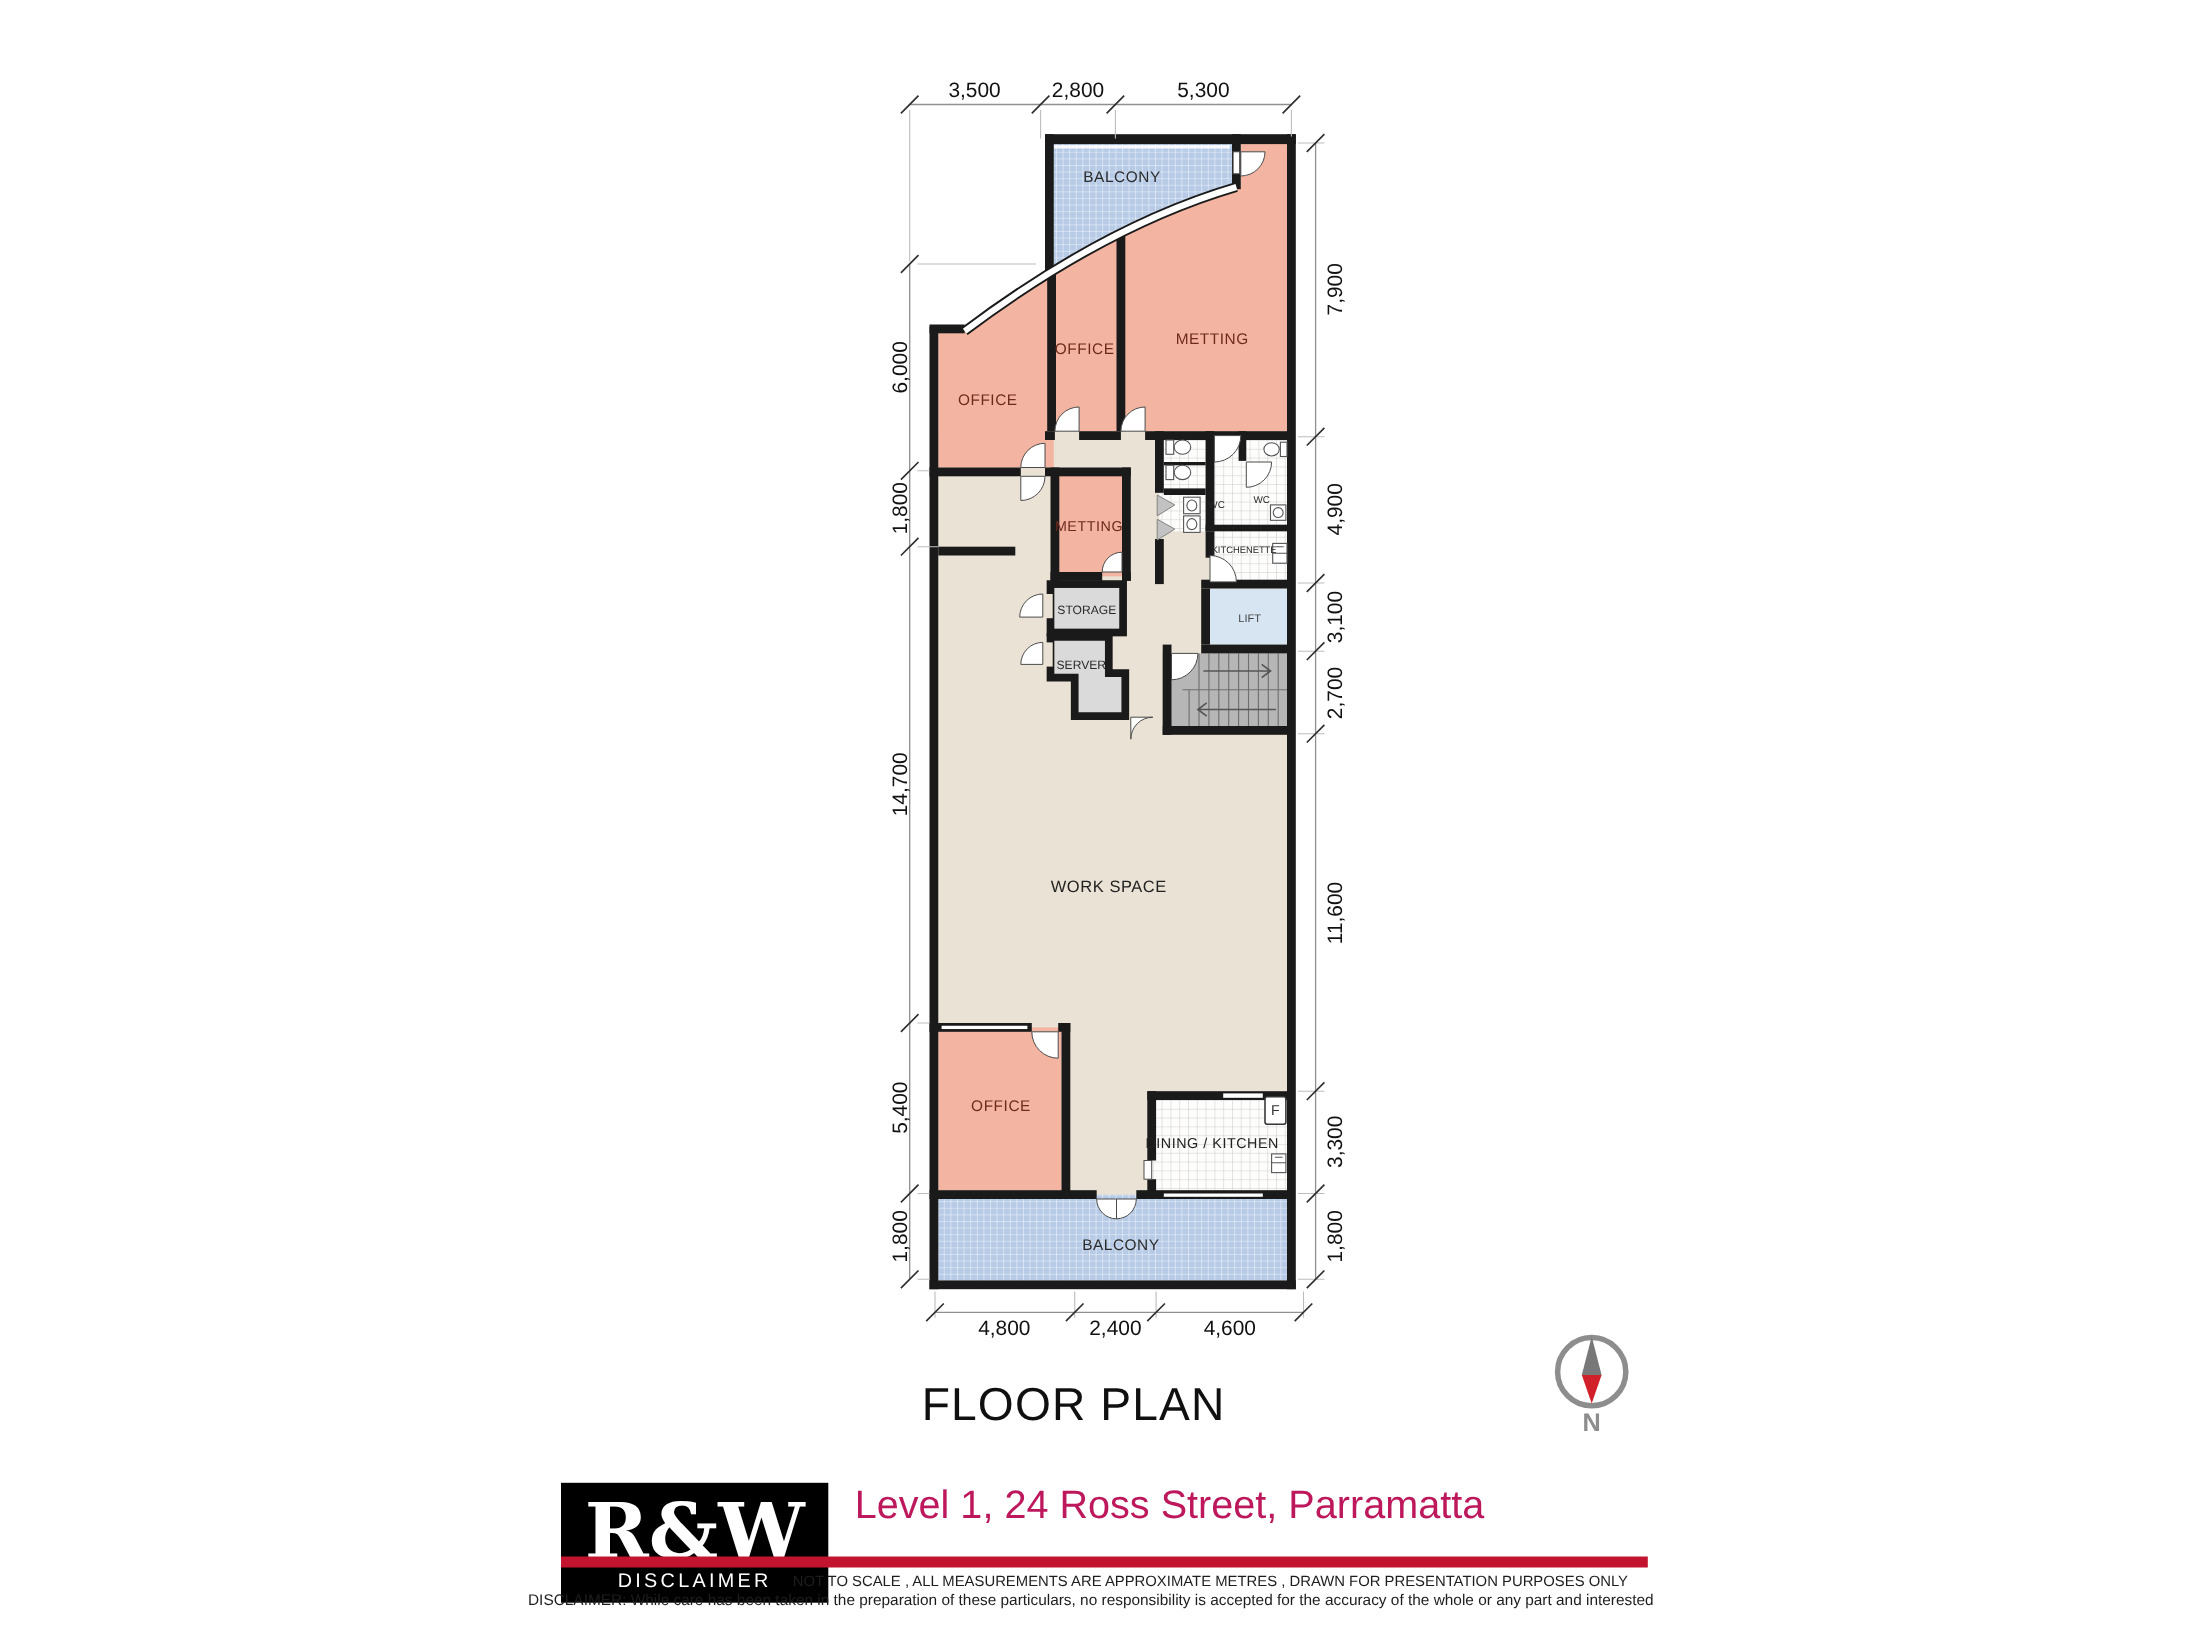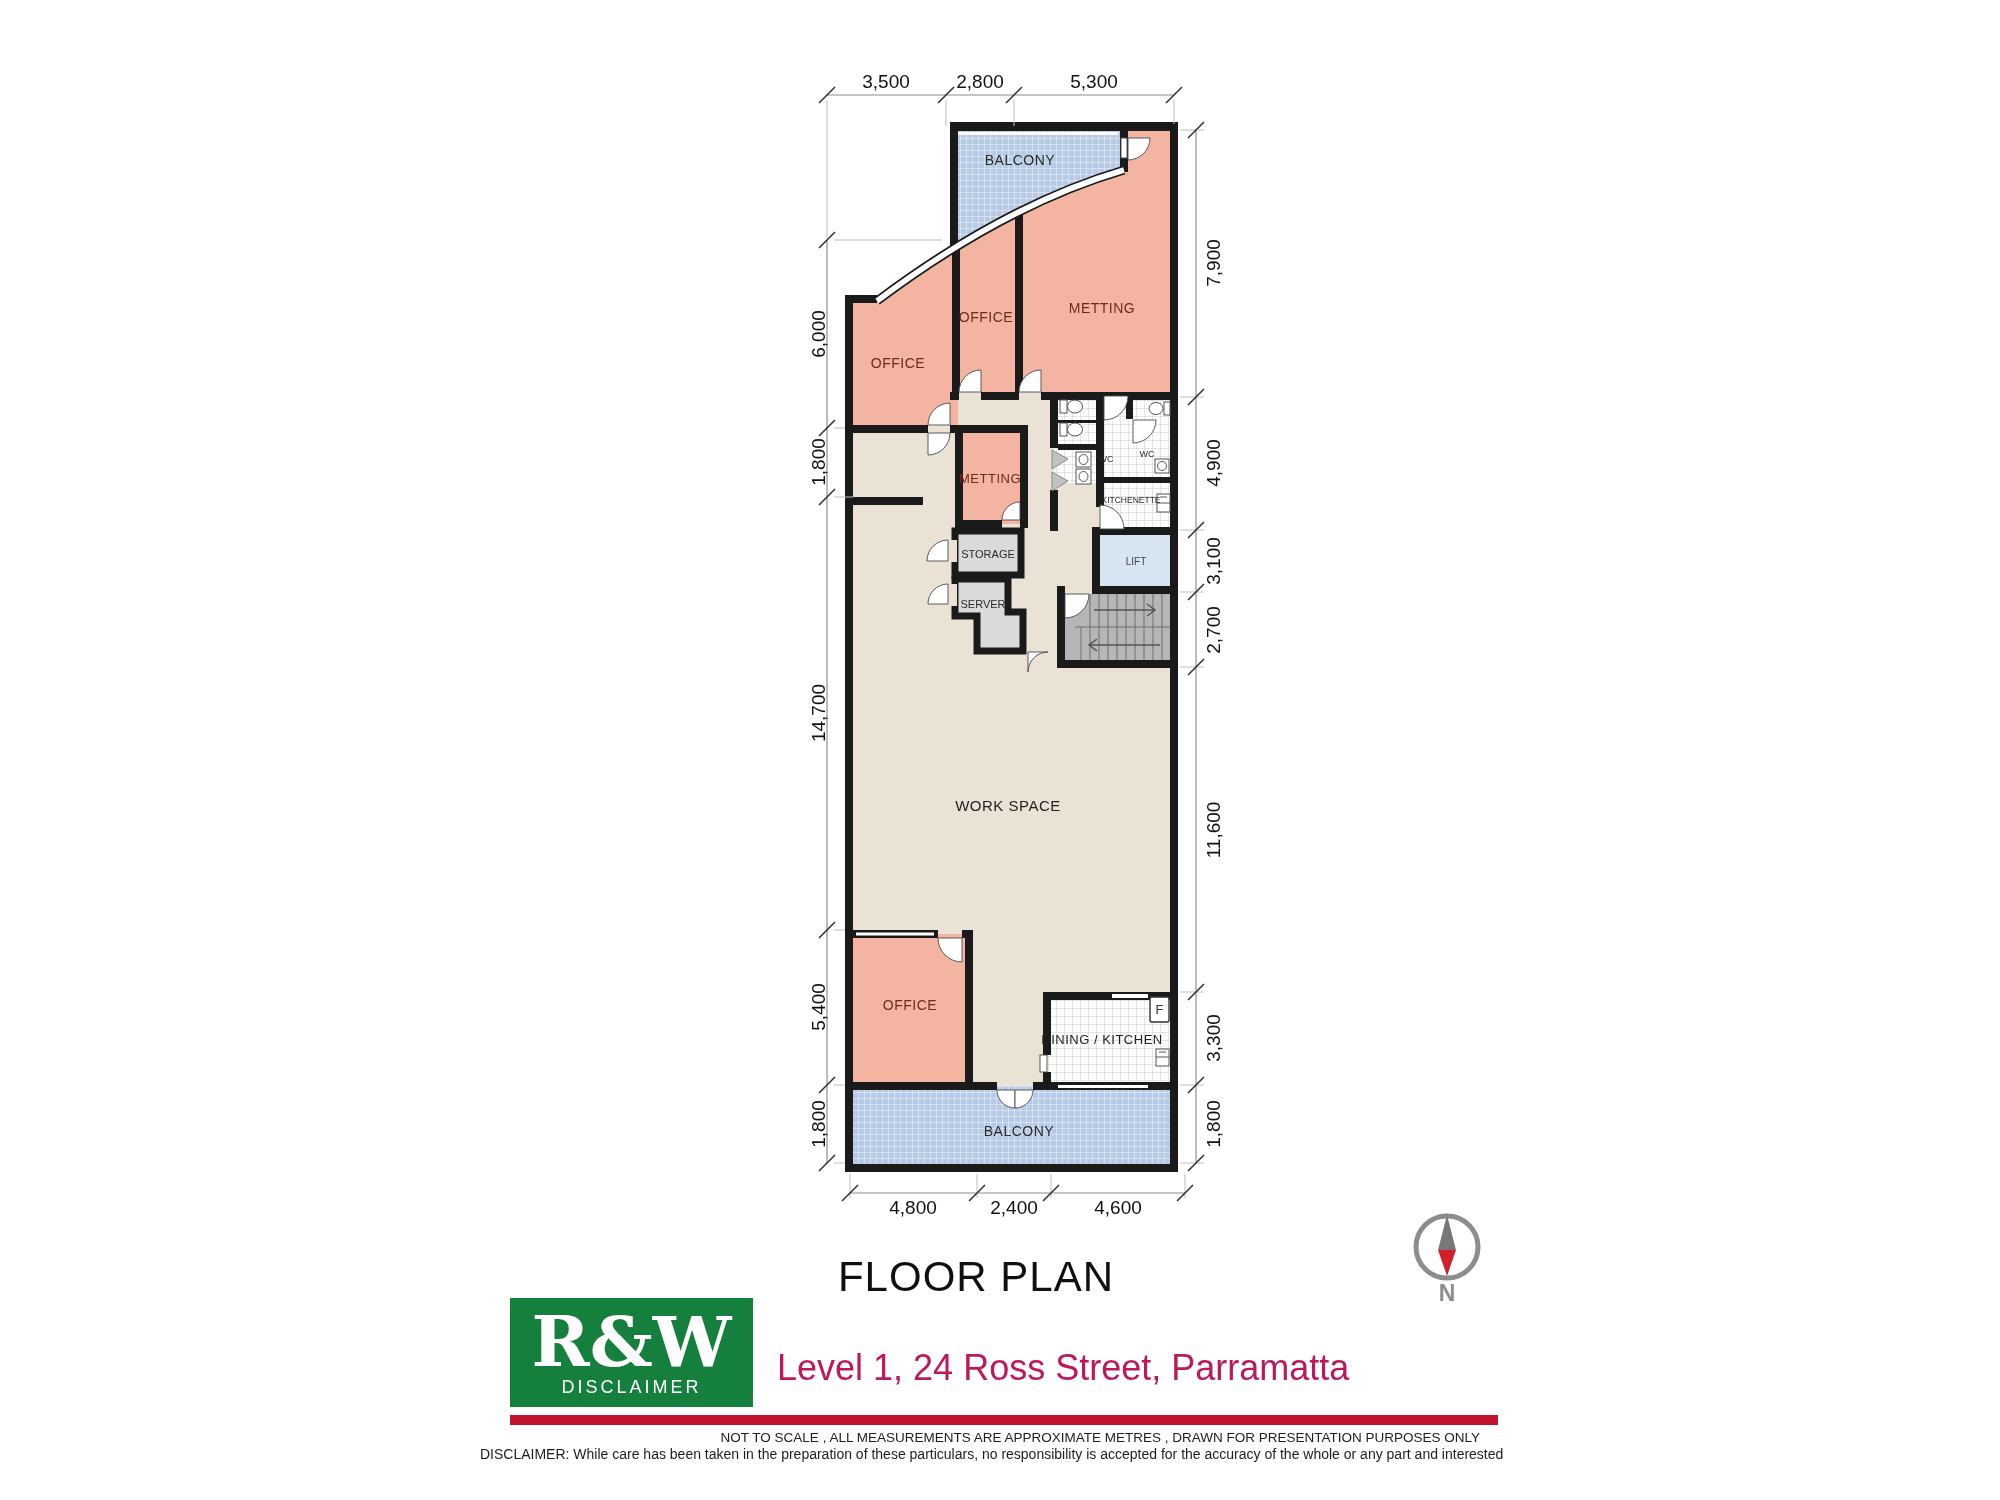--- a/index.html
+++ b/index.html
@@ -215,21 +215,21 @@
     <circle cx="1447" cy="1247" r="31" fill="#ffffff" stroke="#8d8d8d" stroke-width="5"></circle>
     <polygon points="1447,1215 1456,1250 1438,1250" fill="#787878"></polygon>
     <polygon points="1438,1250 1456,1250 1447,1276" fill="#d2202a"></polygon>
     <text x="1447" y="1301" font-size="23" font-weight="bold" fill="#8d8d8d" text-anchor="middle">N</text>
   </g>
 </svg>
 
 <div class="abs page-title" style="left:976px;top:1253px;">FLOOR PLAN</div>
 <div class="abs address" style="left:777px;top:1347px;">Level 1, 24 Ross Street, Parramatta</div>
 
-<div class="abs logo-box" style="left:510px;top:1298px;background:#15803d;">
+<div class="abs logo-box" style="left:510px;top:1348px;background:#000000;">
   <div class="logo-brand">R&amp;W</div>
   <div class="logo-suburb">DISCLAIMER</div>
 </div>
 
 <div class="abs red-bar" style="left:510px;top:1415px;background:#c3142f;"></div>
 
 <div class="abs footer" style="left:480px;top:1429px;">
   <div class="l1">NOT TO SCALE , ALL MEASUREMENTS ARE APPROXIMATE METRES , DRAWN FOR PRESENTATION PURPOSES ONLY</div>
   <div class="l2">DISCLAIMER:  While care has been taken in the preparation of these particulars, no responsibility is accepted for the accuracy of the whole or any part and interested</div>
 </div>

